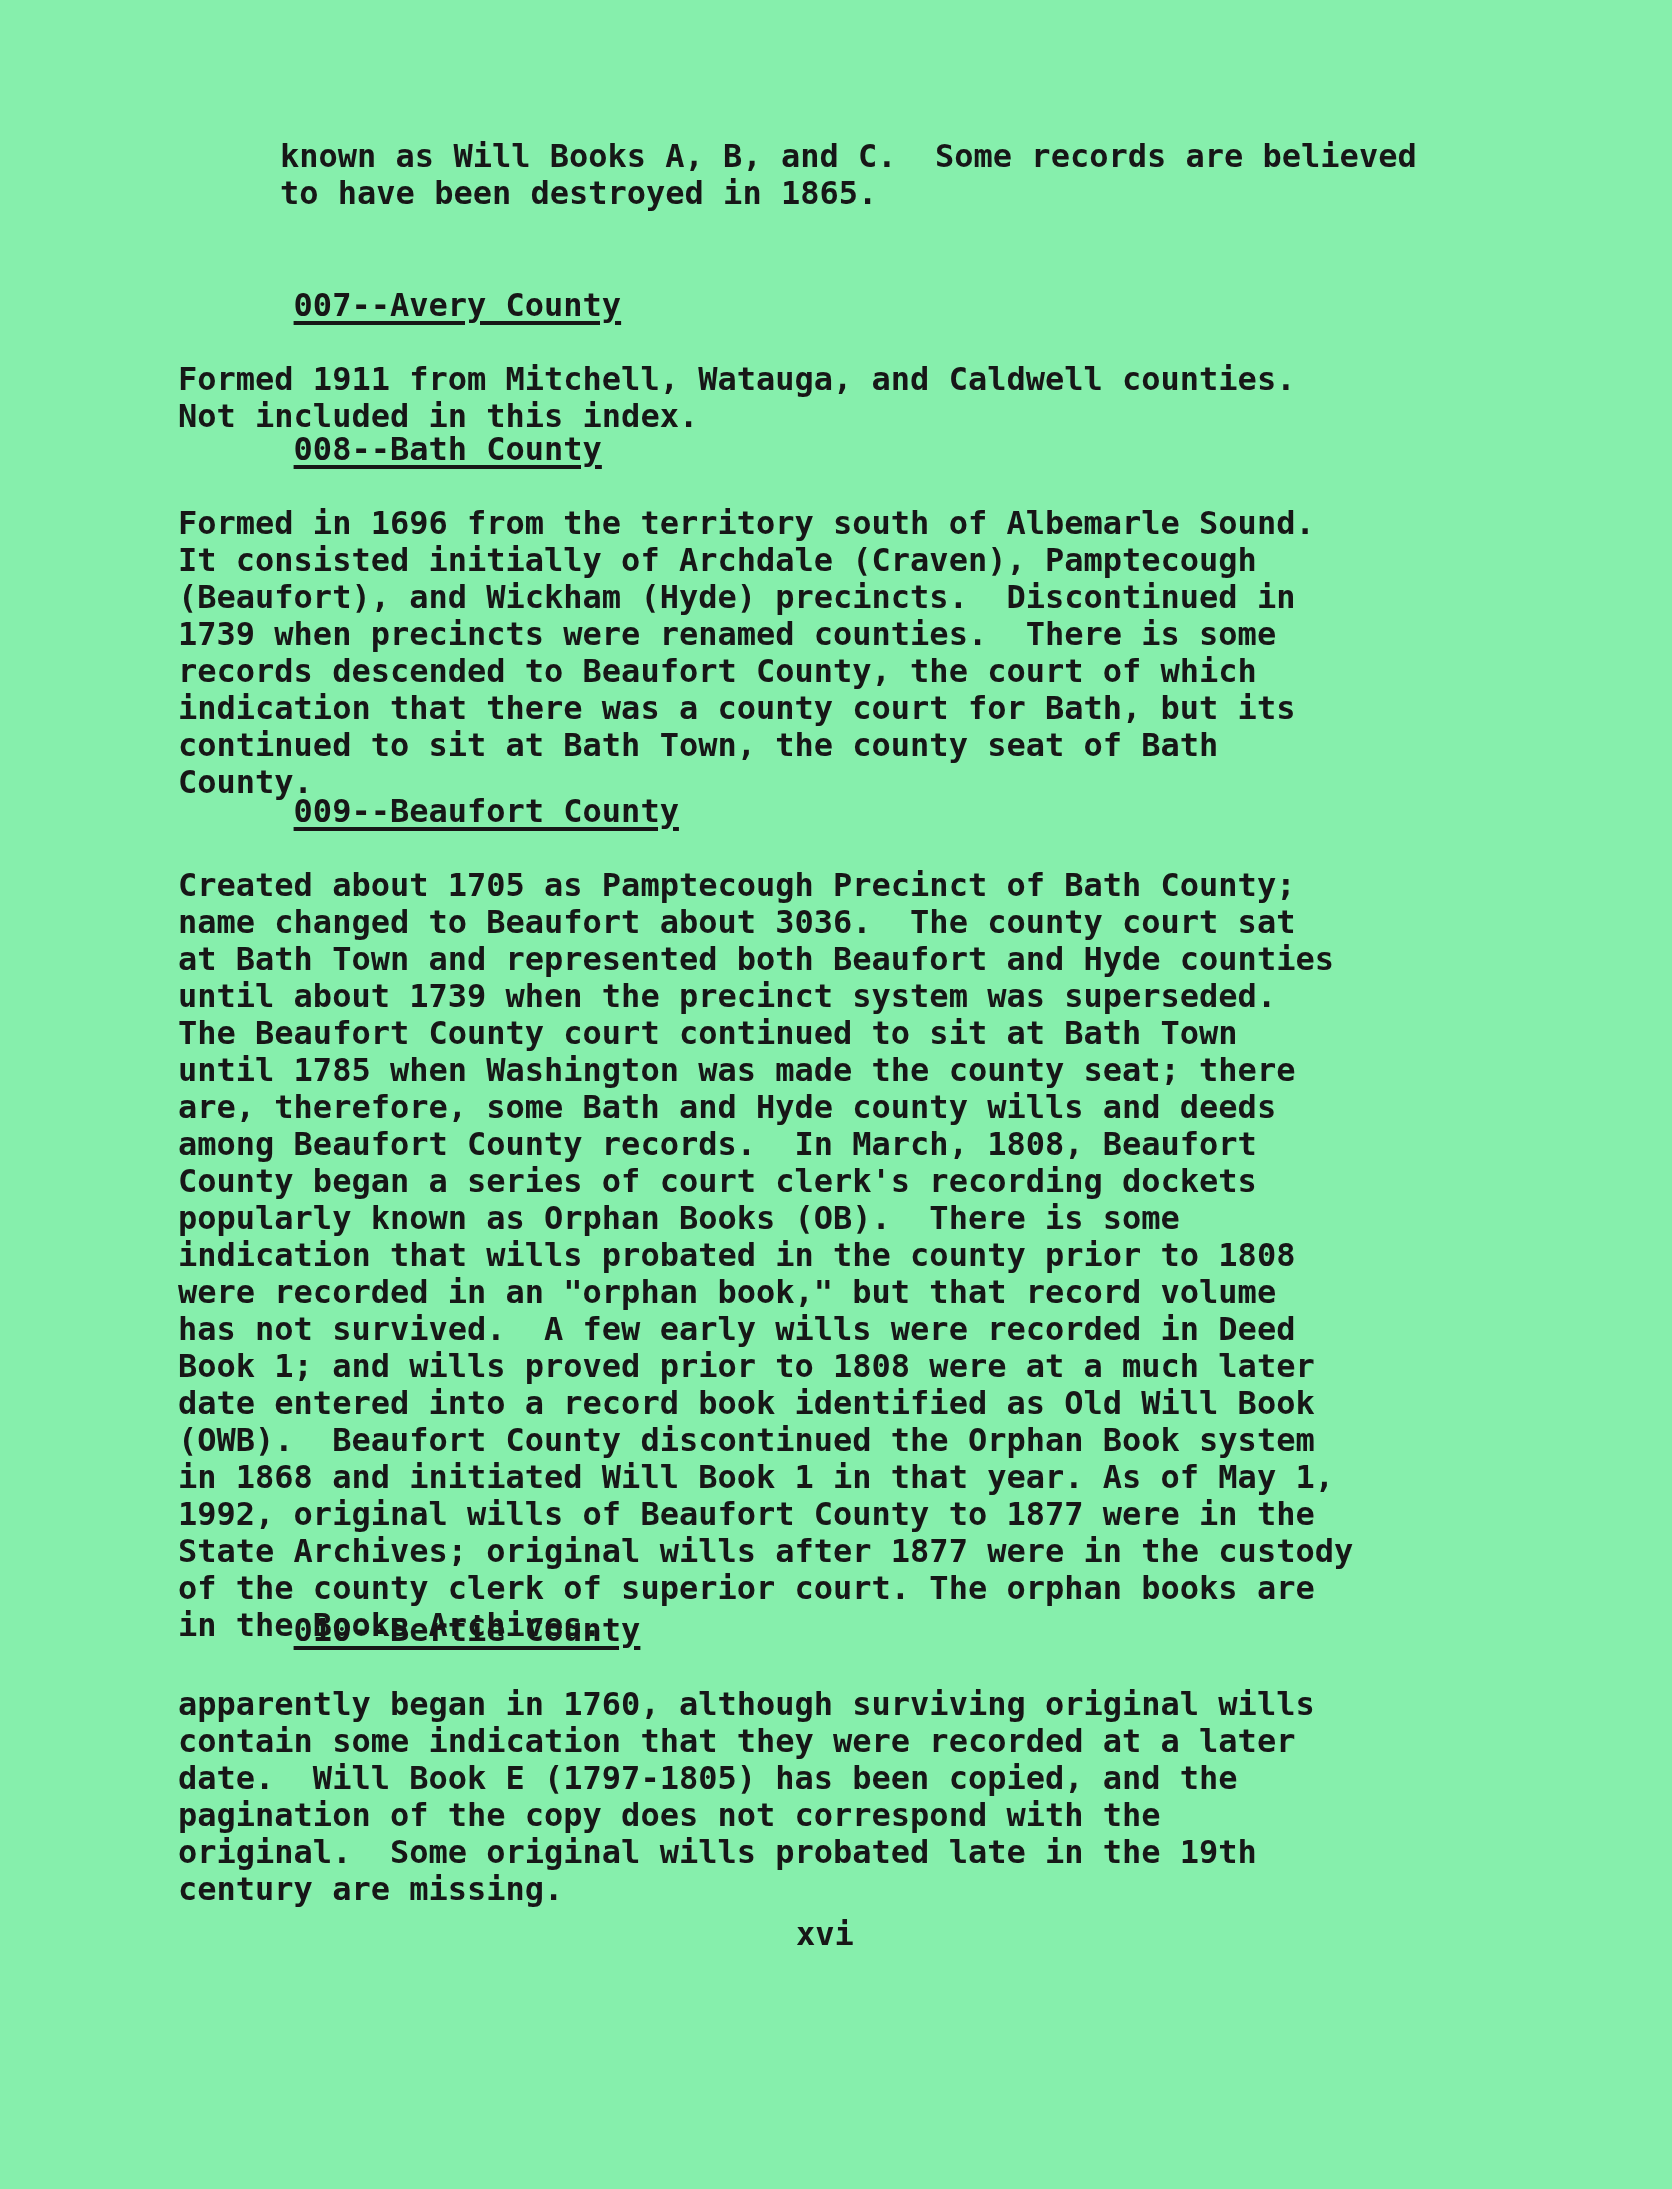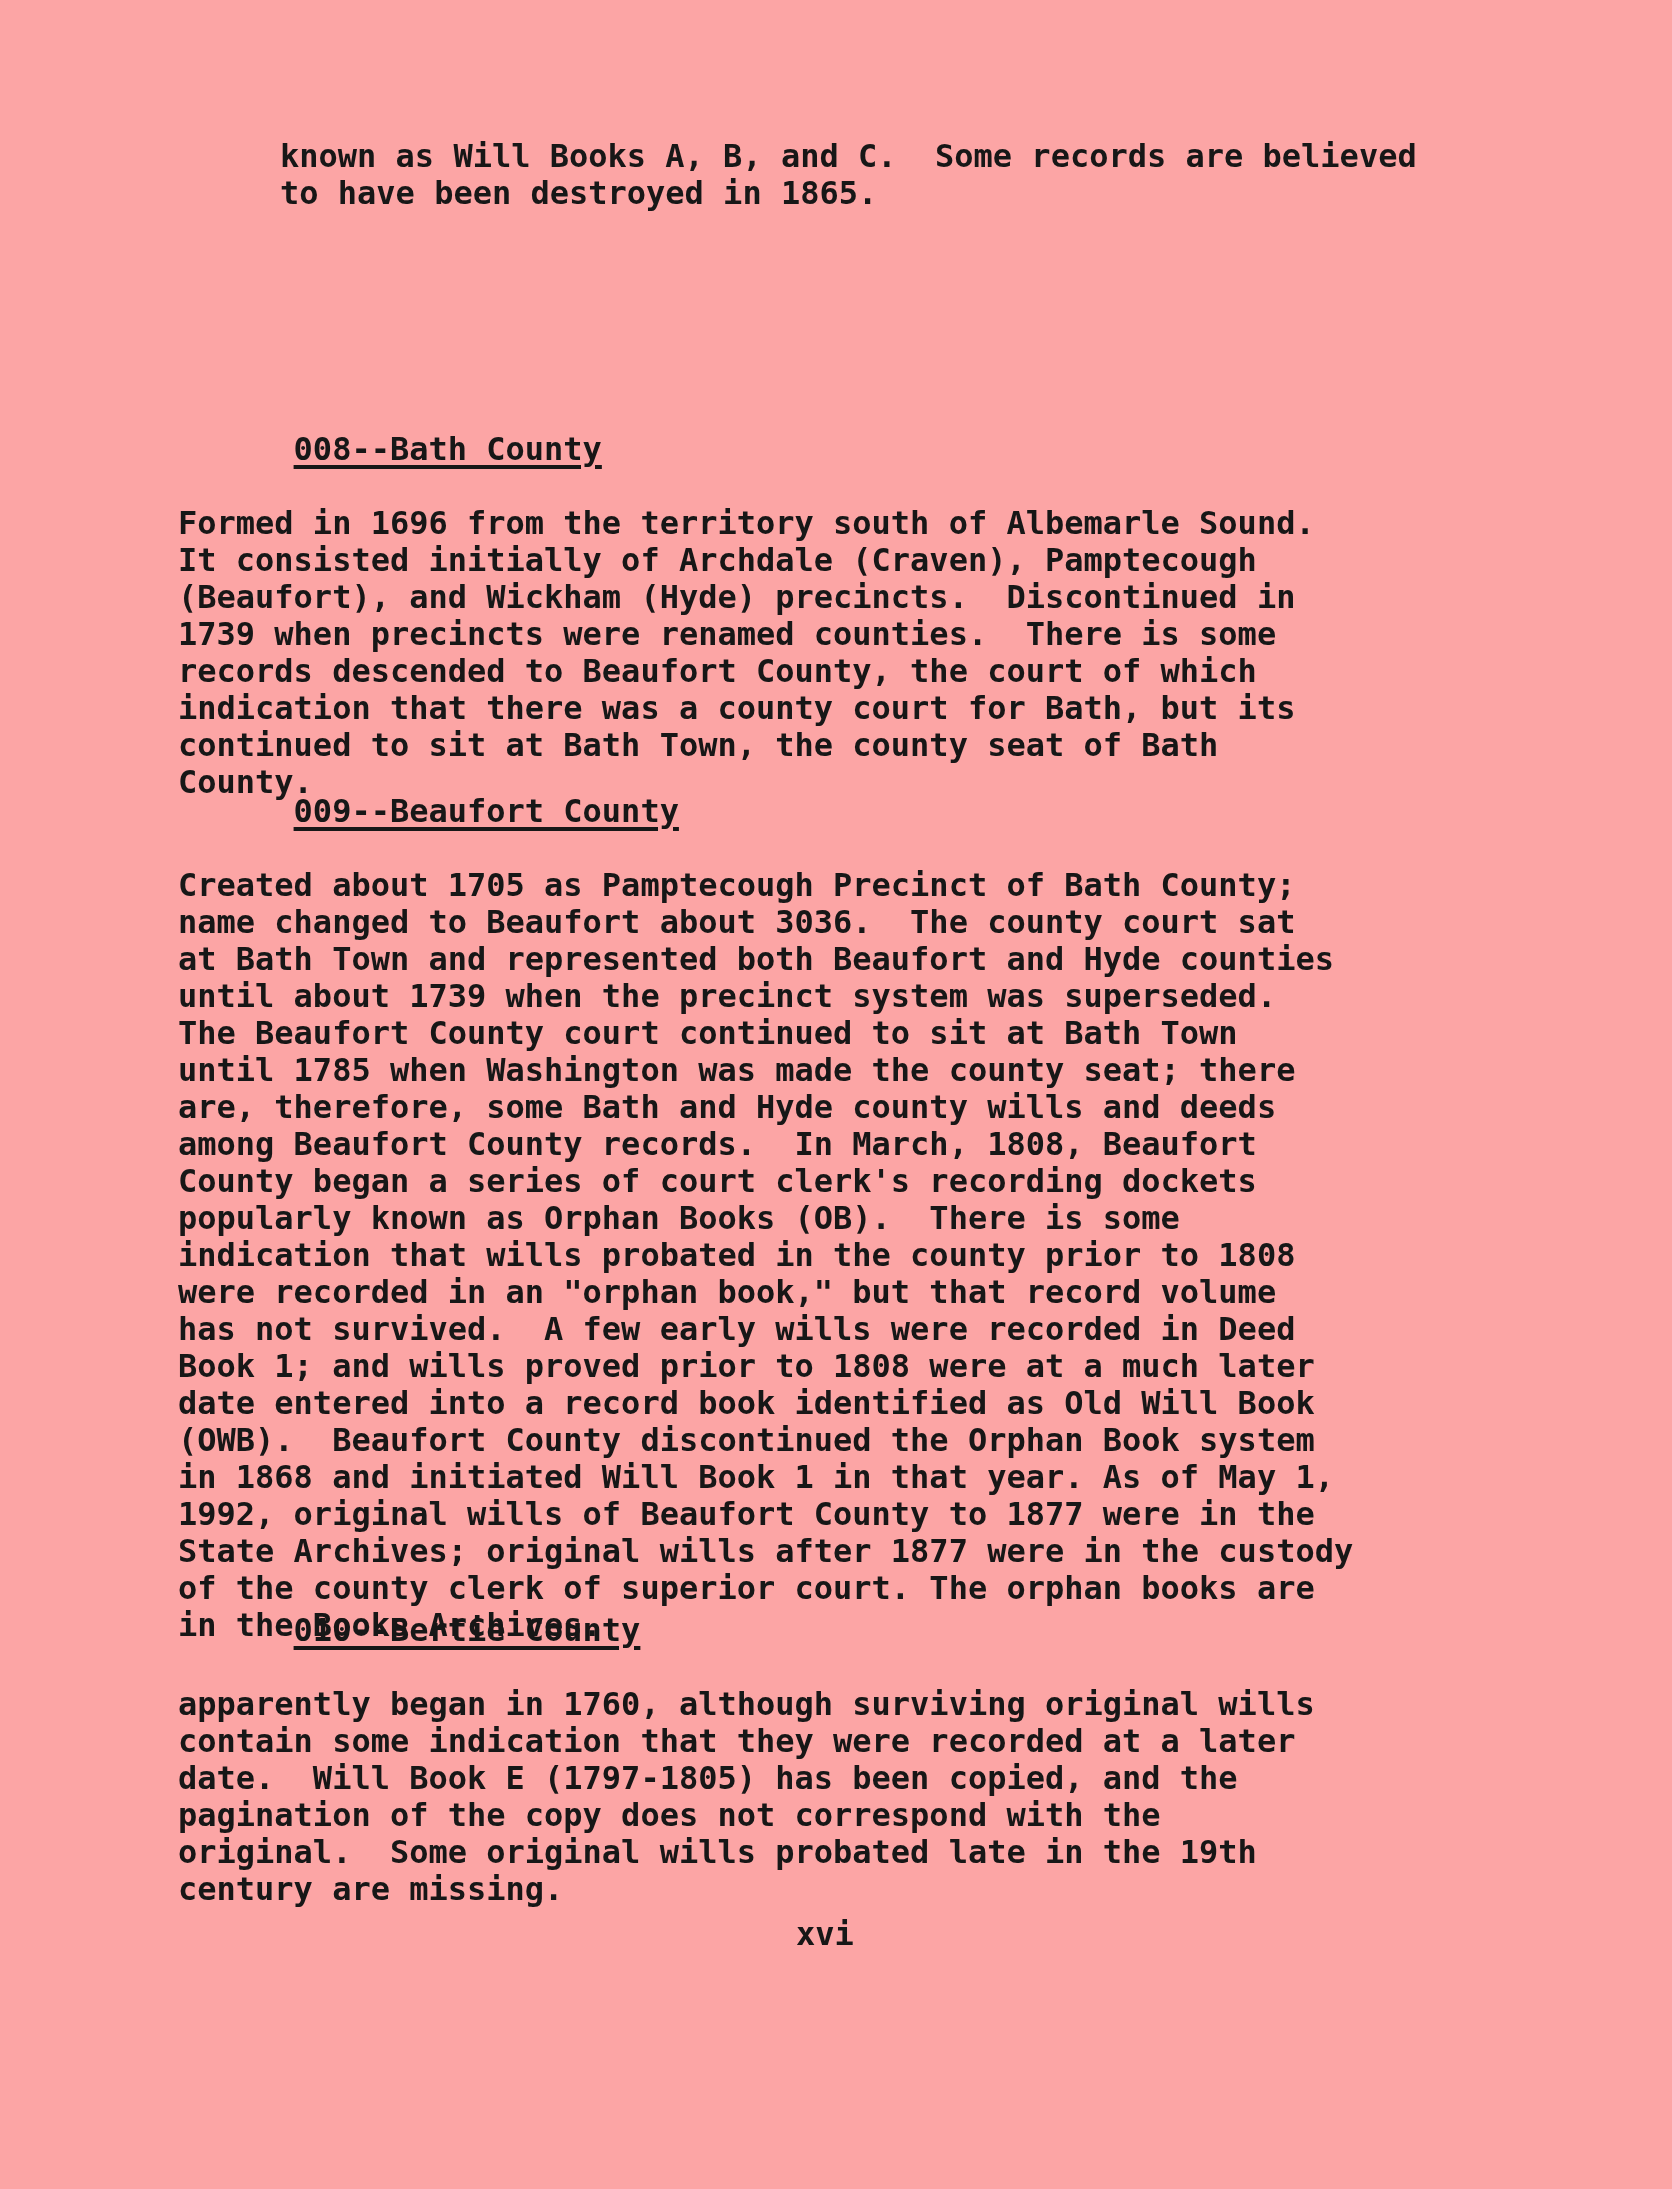--- a/index.html
+++ b/index.html
@@ -14,21 +14,21 @@
     overflow: hidden;
     font-family: "DejaVu Sans Mono", "Liberation Mono", monospace;
     font-weight: bold;
     font-size: 32px;
     line-height: 37px;
     color: #171717;
   }
   .page {
     position: absolute;
     inset: 0;
-    background: #fca5a5;
+    background: #86efac;
   }
   .cont-block {
     position: absolute;
     left: 280px;
     top: 138px;
   }
   .section {
     position: absolute;
     left: 178px;
   }
@@ -59,20 +59,29 @@
 </head>
 <body>
 
 <div class="page">
 
   <div class="cont-block">
       <div class="text-line">known as Will Books A, B, and C.  Some records are believed</div>
       <div class="text-line">to have been destroyed in 1865.</div>
     </div>
 
+  <div class="section section-007">
+    <div class="section-heading">
+      <span>007--Avery County</span>
+    </div>
+    <div class="section-body">
+        <div class="text-line">Formed 1911 from Mitchell, Watauga, and Caldwell counties.</div>
+        <div class="text-line">Not included in this index.</div>
+      </div>
+  </div>
 
   <div class="section section-008">
     <div class="section-heading">
       <span>008--Bath County</span>
     </div>
     <div class="section-body">
         <div class="text-line">Formed in 1696 from the territory south of Albemarle Sound.</div>
         <div class="text-line">It consisted initially of Archdale (Craven), Pamptecough</div>
         <div class="text-line">(Beaufort), and Wickham (Hyde) precincts.  Discontinued in</div>
         <div class="text-line">1739 when precincts were renamed counties.  There is some</div>

